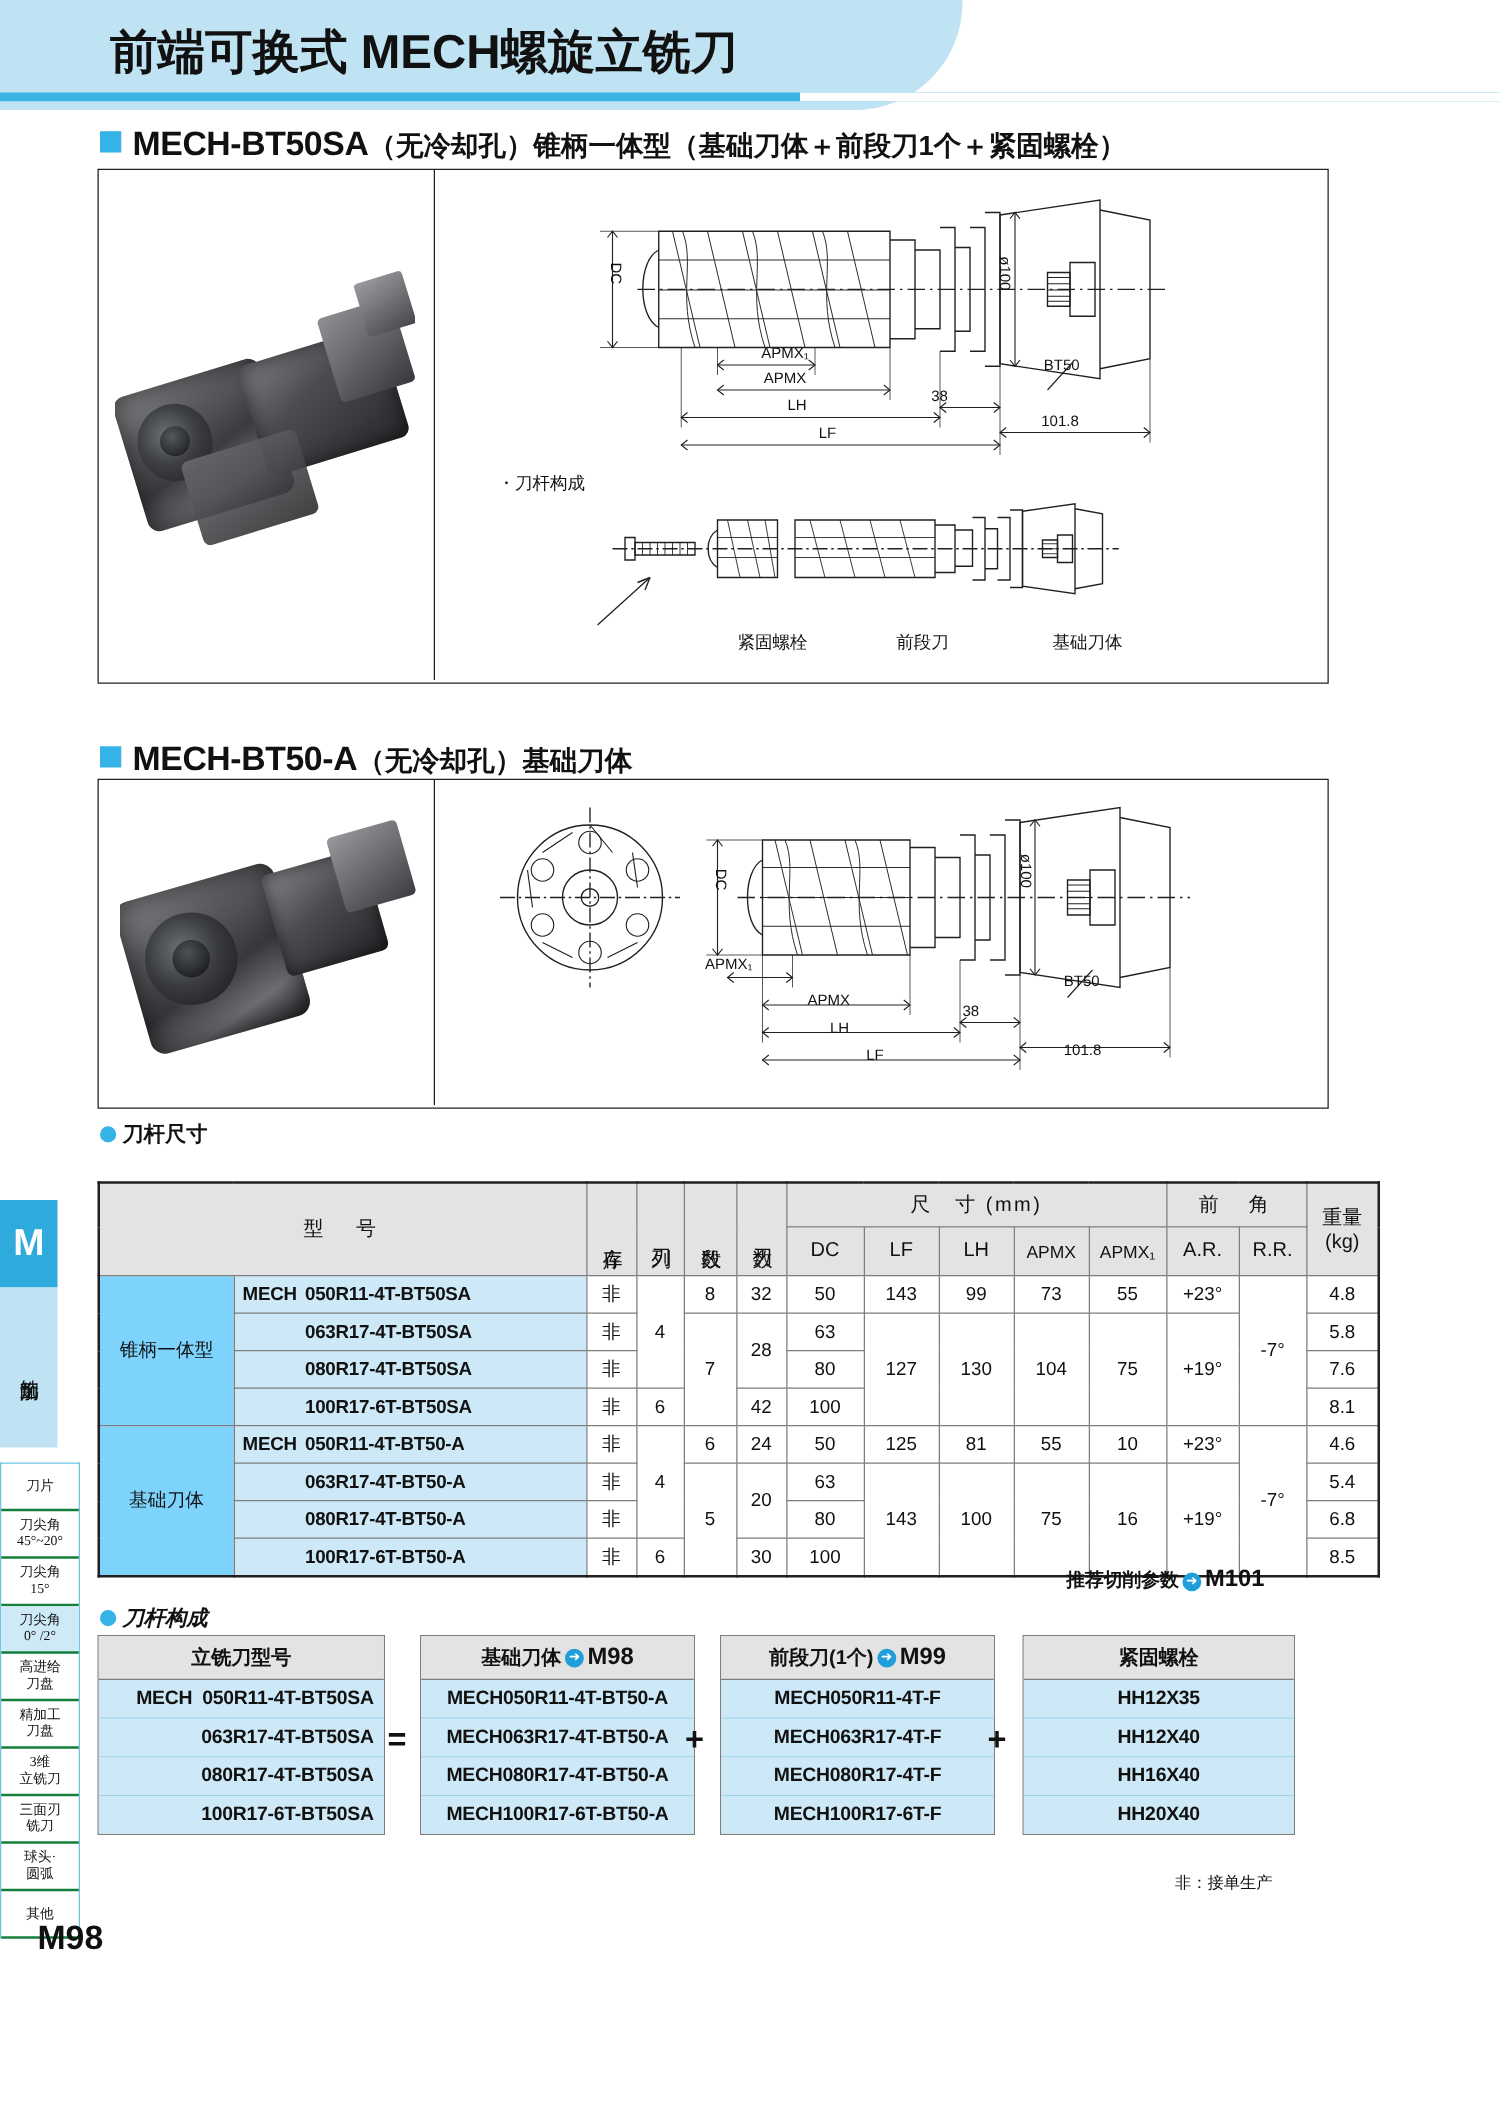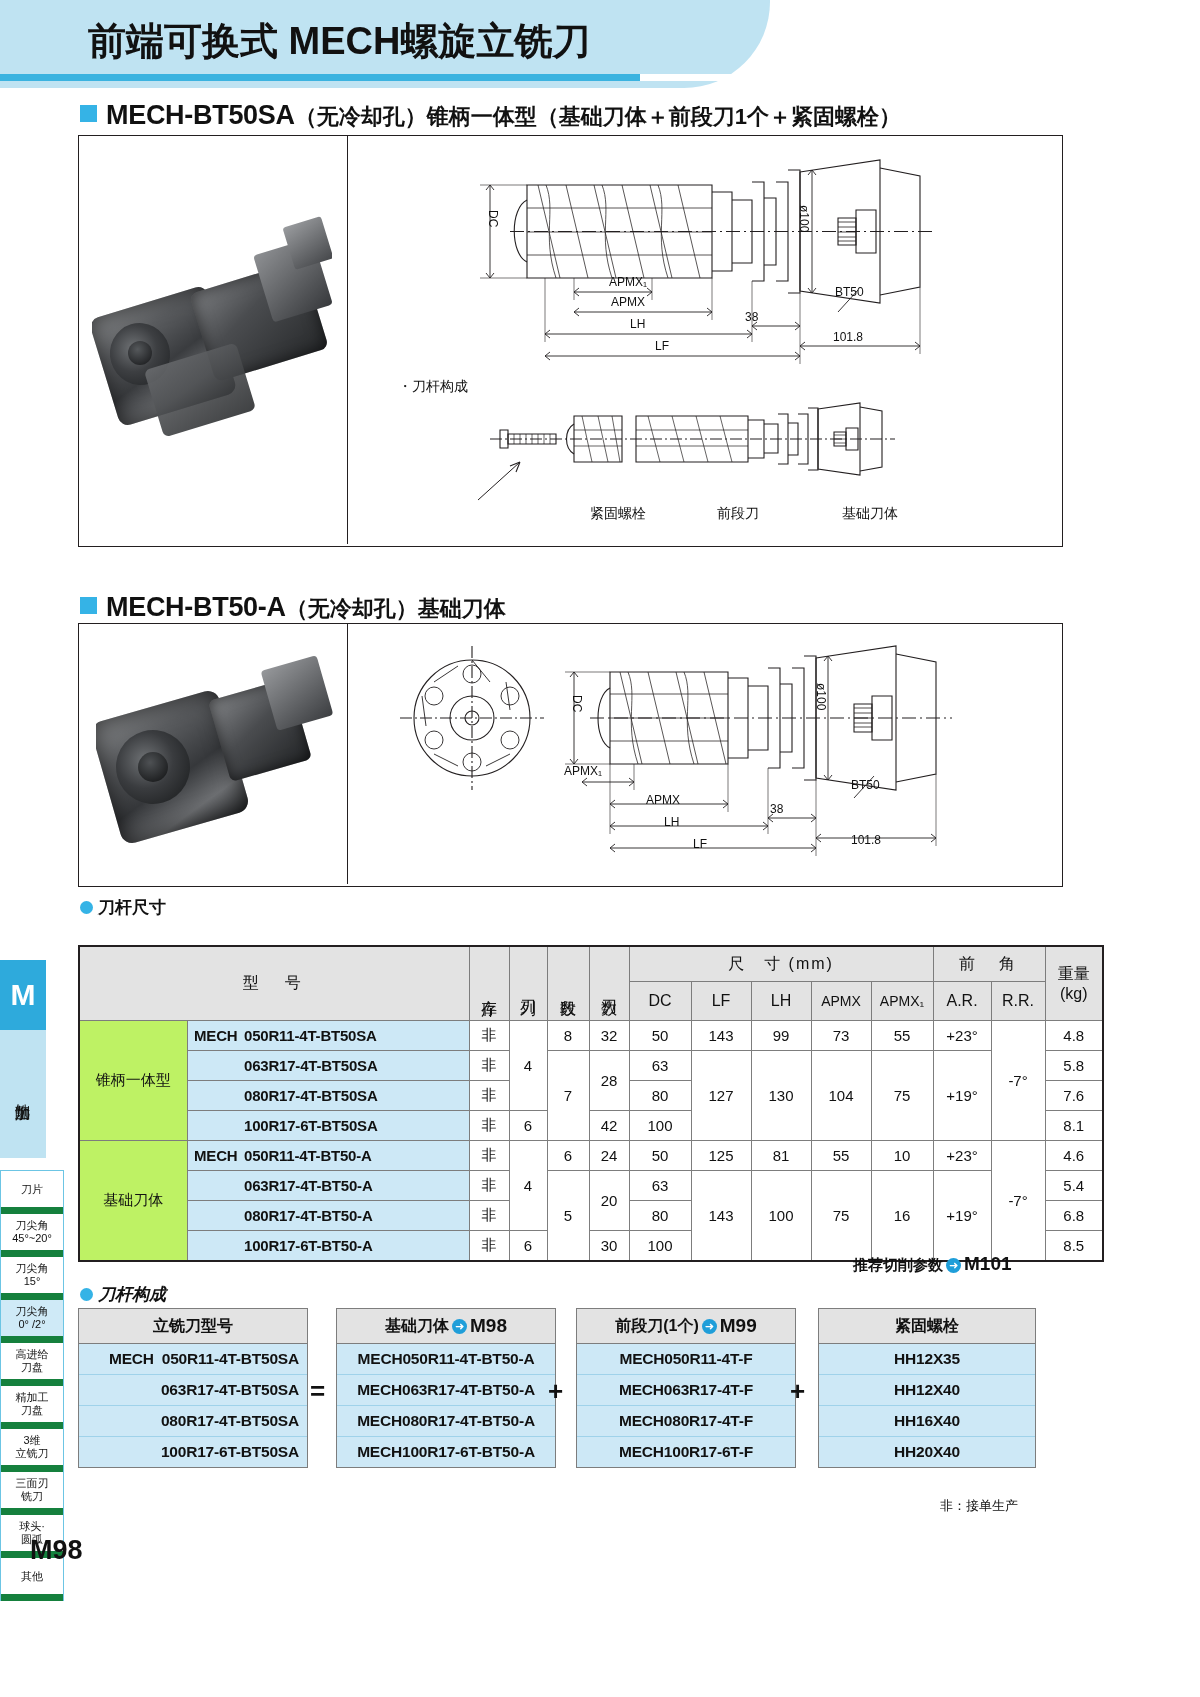--- a/index.html
+++ b/index.html
@@ -39,37 +39,37 @@
   .lbl-v{position:absolute;font-size:12px;color:#111;white-space:nowrap;
      writing-mode:vertical-rl;text-orientation:mixed;}
 
   
   .sidetabs{position:absolute;left:0;top:960px;width:62px;}
   .tab-m{width:46px;height:70px;background:#2eaadc;color:#fff;font-size:30px;font-weight:bold;
      display:flex;align-items:center;justify-content:center;}
   .tab-mill{width:46px;height:128px;background:#bfe3f2;display:flex;align-items:center;justify-content:center;}
   .tab-mill span{writing-mode:vertical-rl;font-size:15px;line-height:17px;letter-spacing:1px;color:#111;}
   .minitabs{margin-top:12px;width:62px;border:1px solid #6cc5e4;border-bottom:none;background:#fff;}
-  .minitab{border-bottom:7px solid #15803d;min-height:30px;display:flex;flex-direction:column;
-     align-items:center;justify-content:center;font-size:11px;line-height:13px;text-align:center;color:#111;padding:3px 1px;}
+  .minitab{border-bottom:2px solid #15803d;min-height:30px;display:flex;flex-direction:column;
+     align-items:center;justify-content:center;font-size:11px;line-height:13px;text-align:center;color:#111;padding:3px 1px;font-family:Liberation Serif, serif;}
   .minitab.hl{background:#cfeaf7;}
 
   
   .tbl-title{position:absolute;font-size:17px;font-weight:bold;white-space:nowrap;}
   .dot{display:inline-block;width:13px;height:13px;border-radius:50%;background:#35b3e6;margin-right:5px;vertical-align:-1px;}
 
   table.spec{position:absolute;border-collapse:collapse;table-layout:fixed;}
   table.spec th, table.spec td{
     border:1px solid #7d7d7d;text-align:center;vertical-align:middle;
     font-size:15px;color:#111;padding:0;
   }
   table.spec th{background:#e3e3e3;font-weight:normal;font-size:16px;}
   th.modelhead{background:#cfcfcf;font-size:17px;letter-spacing:5px;}
   .vh{writing-mode:vertical-rl;text-orientation:upright;letter-spacing:1px;display:inline-block;line-height:1;}
-  td.grp{background:#bef264;font-size:15px;}
+  td.grp{background:#7dd3fc;font-size:15px;}
   td.mdl{background:#cde8f6;text-align:right;padding-right:7px;font-weight:bold;font-size:16.5px;
     white-space:nowrap;letter-spacing:-0.2px;}
   td.num{background:#fff;}
   .outer{border:2px solid #231f20 !important;}
 
   .tblnote{position:absolute;font-size:15px;font-weight:bold;white-space:nowrap;}
   .arrowdot{display:inline-block;width:15px;height:15px;border-radius:50%;background:#1f9ed9;color:#fff;
     font-size:11px;line-height:15px;text-align:center;margin:0 3px;vertical-align:1px;}
 
   

